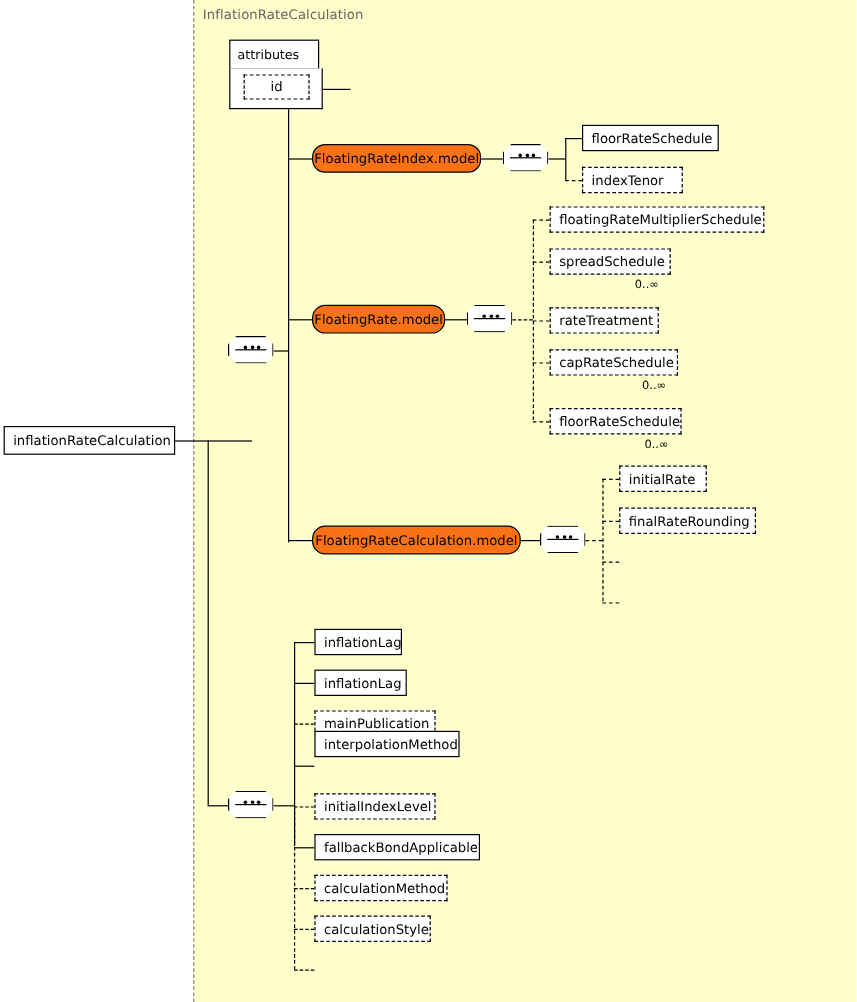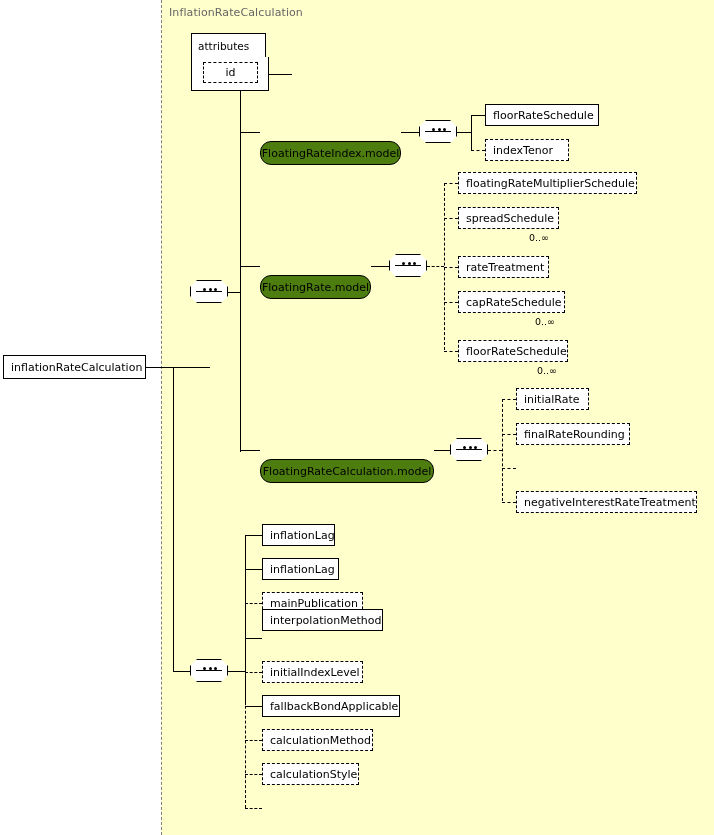--- a/index.html
+++ b/index.html
@@ -35,25 +35,25 @@
     width:100%;height:4px;background:#a8a8a8;z-index:-1;
   }
   .node::before{
     content:"";position:absolute;left:100%;top:4px;
     width:4px;height:100%;background:#a8a8a8;z-index:-1;
   }
 
   
   .grpref{
     position:absolute;box-sizing:border-box;
-    background:#4d7c0f;border:1.6px solid #000000;
+    background:#f97316;border:1.6px solid #000000;
     border-radius:11px 11px 11px 11px;
     height:24px;font-size:11px;color:#000;
     display:flex;align-items:center;justify-content:center;
-    padding:0 9px;white-space:nowrap;margin-top:21px;
+    padding:0 9px;white-space:nowrap;
   }
   .grpref::after{
     content:"";position:absolute;left:5px;top:100%;
     width:100%;height:4px;background:#a8a8a8;z-index:-1;
     border-radius:0 0 6px 6px;
   }
   .grpref::before{
     content:"";position:absolute;left:100%;top:5px;
     width:4px;height:100%;background:#a8a8a8;z-index:-1;
     border-radius:0 6px 6px 0;
@@ -242,23 +242,20 @@
   </div>
 
   <div class="hld" style="left:502px;top:433.5px;width:14px;"></div>
   <div class="node dashed" style="left:516px;top:423px;width:114px;">
     <span>finalRateRounding</span>
   </div>
 
   <div class="hld" style="left:502px;top:467.5px;width:14px;"></div>
 
   <div class="hld" style="left:502px;top:501.5px;width:14px;"></div>
-  <div class="node dashed" style="left:516px;top:491px;width:181px;">
-    <span>negativeInterestRateTreatment</span>
-  </div>
 
   <div class="hl" style="left:146px;top:367px;width:0px;"></div>
   <div class="vl" style="left:173px;top:367px;height:304px;"></div>
   <div class="hl" style="left:173px;top:670.5px;width:17px;"></div>
   <div class="seq" style="left:190px;top:659px;">
     <div class="octshadow"></div>
     <div class="oct"></div>
     <div class="bar"></div>
     <div class="dot" style="left:13px;"></div>
     <div class="dot" style="left:18.5px;"></div>

